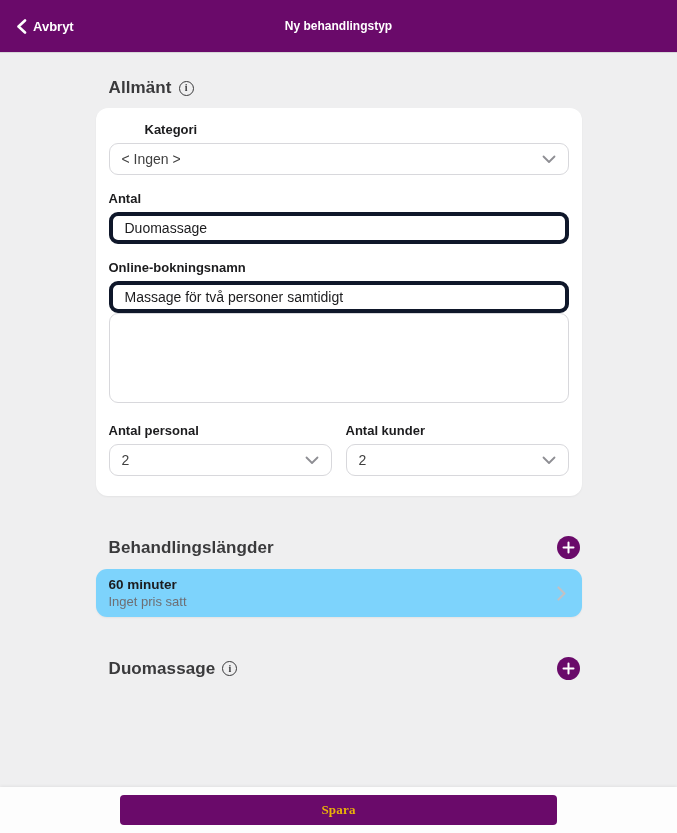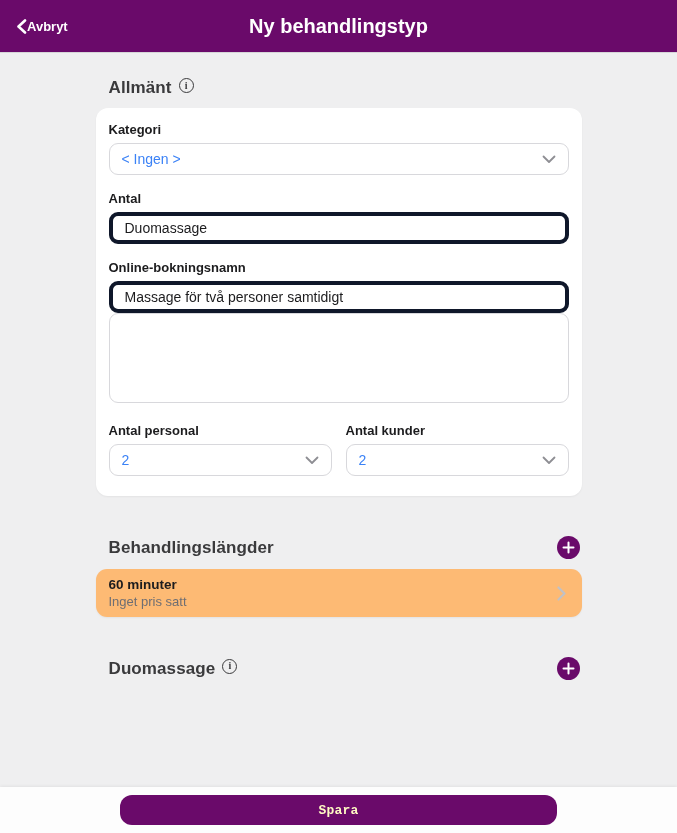--- a/index.html
+++ b/index.html
@@ -17,51 +17,51 @@
 
   
   .header {
     height: 53px; flex: 0 0 53px;
     background: #6a0a6a;
     display: flex; align-items: center;
     position: relative;
     border-bottom: 1px solid #d6d6d8;
   }
   .back-btn {
-    display: flex; align-items: center; 
+    display: flex; align-items: center; gap: 6px;
     padding: 8px 16px;
     background: none; border: none; cursor: pointer;
     color: #ffffff;
     font-family: inherit;
     font-size: 13px; font-weight: 600;
     z-index: 2;
   }
   .back-btn svg { display: block; }
   .header-title {
     position: absolute; left: 0; right: 0;
     text-align: center;
     color: #ffffff;
-    font-size: 20px; font-weight: 700;
+    font-size: 12px; font-weight: 700;
     pointer-events: none;
   }
 
   
   .content {
     flex: 1 1 auto;
     overflow: hidden;
     padding: 25px 0 0 0;
   }
   .column { width: 486px; margin: 0 auto; }
 
   .section-head {
     display: flex; align-items: center; justify-content: space-between;
     padding: 0 2px 0 13px;
     margin-bottom: 10px;
   }
-  .section-title-wrap { display: flex; gap: 7px; }
+  .section-title-wrap { display: flex; align-items: center; gap: 7px; }
   .section-title {
     font-size: 17px; font-weight: 700; color: #3a3a3c;
     letter-spacing: 0.1px;
   }
   .info-icon {
     width: 15px; height: 15px;
     border: 1.4px solid #3a3a3c; border-radius: 50%;
     display: inline-flex; align-items: center; justify-content: center;
     font-size: 10px; font-weight: 600; color: #3a3a3c;
     font-family: "Liberation Serif", serif;
@@ -80,21 +80,21 @@
     background: #ffffff;
     border-radius: 12px;
     box-shadow: 0 1px 2px rgba(0,0,0,0.05);
     padding: 12px 13px 20px 13px;
     margin-bottom: 40px;
   }
   .field-label {
     font-size: 13px; font-weight: 700; color: #1c1c1e;
     margin: 16px 0 6px 0;
   }
-  .field-label.first { margin-top: 2px; }
+  .field-label.first { margin-top: 2px; margin-left: 36px; }
   .text-input {
     width: 100%; height: 32px;
     border: 4px solid #0f172a; border-radius: 9px;
     background: #ffffff;
     font-family: inherit; font-size: 14px; color: #1c1c1e;
     padding: 0 12px;
     outline: none;
   }
   .textarea-input {
     width: 100%; height: 90px;
@@ -103,30 +103,30 @@
     font-family: inherit; font-size: 14px; color: #1c1c1e;
     padding: 7px 12px;
     resize: none; outline: none;
   }
   .select-box {
     width: 100%; height: 32px;
     border: 1px solid #d8d8dc; border-radius: 9px;
     background: #ffffff;
     display: flex; align-items: center; justify-content: space-between;
     padding: 0 12px;
-    font-size: 14px; color: #3b82f6;
+    font-size: 14px; color: #404040;
     cursor: pointer;
   }
   .select-box svg { flex: 0 0 auto; display: block; }
   .two-col { display: flex; gap: 14px; }
   .two-col > div { flex: 1 1 0; }
 
   
   .list-card {
-    background: #fdba74;
+    background: #7dd3fc;
     border-radius: 11px;
     box-shadow: 0 1px 2px rgba(0,0,0,0.05);
     padding: 8px 16px 8px 13px;
     min-height: 48px;
     display: flex; align-items: center; justify-content: space-between;
     cursor: pointer;
     margin-bottom: 40px;
   }
   .list-texts { display: flex; flex-direction: column; gap: 2px; }
   .list-title { font-size: 13.5px; font-weight: 700; color: #1c1c1e; }
@@ -136,23 +136,23 @@
   
   .footer {
     flex: 0 0 46px; height: 46px;
     background: #fdfdfd;
     box-shadow: 0 -1px 3px rgba(0,0,0,0.06);
     display: flex; align-items: flex-start; justify-content: center;
   }
   .save-btn {
     margin-top: 8px;
     width: 437px; height: 30px;
-    background: #6a0a6a; color: #fef9c3;
-    border: none; border-radius: 12px; cursor: pointer;
-    font-family: Liberation Mono, monospace; font-size: 13px; font-weight: 700;
+    background: #6a0a6a; color: #eab308;
+    border: none; border-radius: 4px; cursor: pointer;
+    font-family: Liberation Serif, serif; font-size: 13px; font-weight: 700;
     letter-spacing: 0.2px;
   }
 </style>
 </head>
 <body>
 
 <div class="screen">
 
   <div class="header">
     <div class="header-title">Ny behandlingstyp</div>

